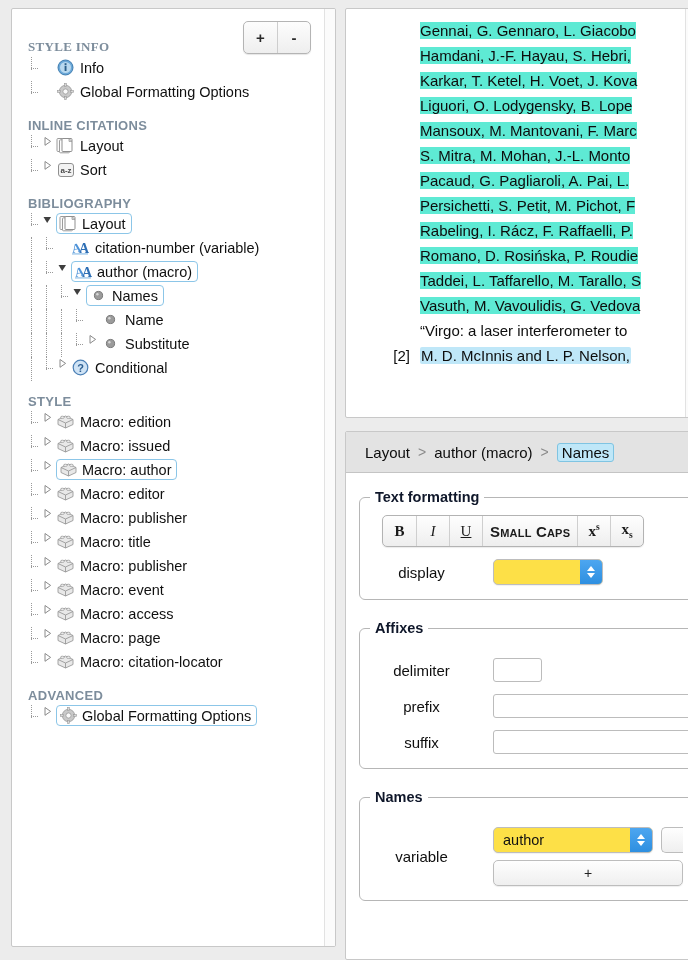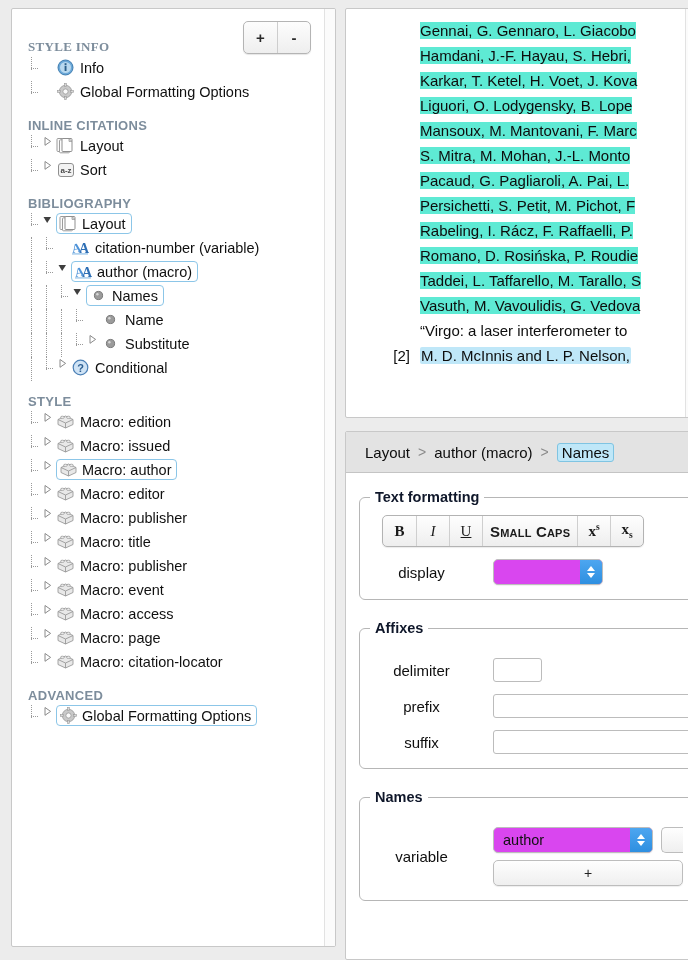--- a/index.html
+++ b/index.html
@@ -305,21 +305,21 @@
   input.txt.small { width: 49px; }
   input.txt.wide { width: 228px; }
 
   .sel {
     position: relative;
     display: inline-flex;
     align-items: center;
     height: 26px;
     border: 1px solid #bdbdbd;
     border-radius: 5px;
-    background: #d946ef;
+    background: #fde047;
     box-shadow: 0 1px 1px rgba(0,0,0,.06);
     font-size: 14.5px;
     color: #111;
     padding: 0 30px 0 9px;
     cursor: pointer;
     overflow: hidden;
   }
   .sel .sel-value { white-space: nowrap; }
   .sel .stepper {
     position: absolute;

